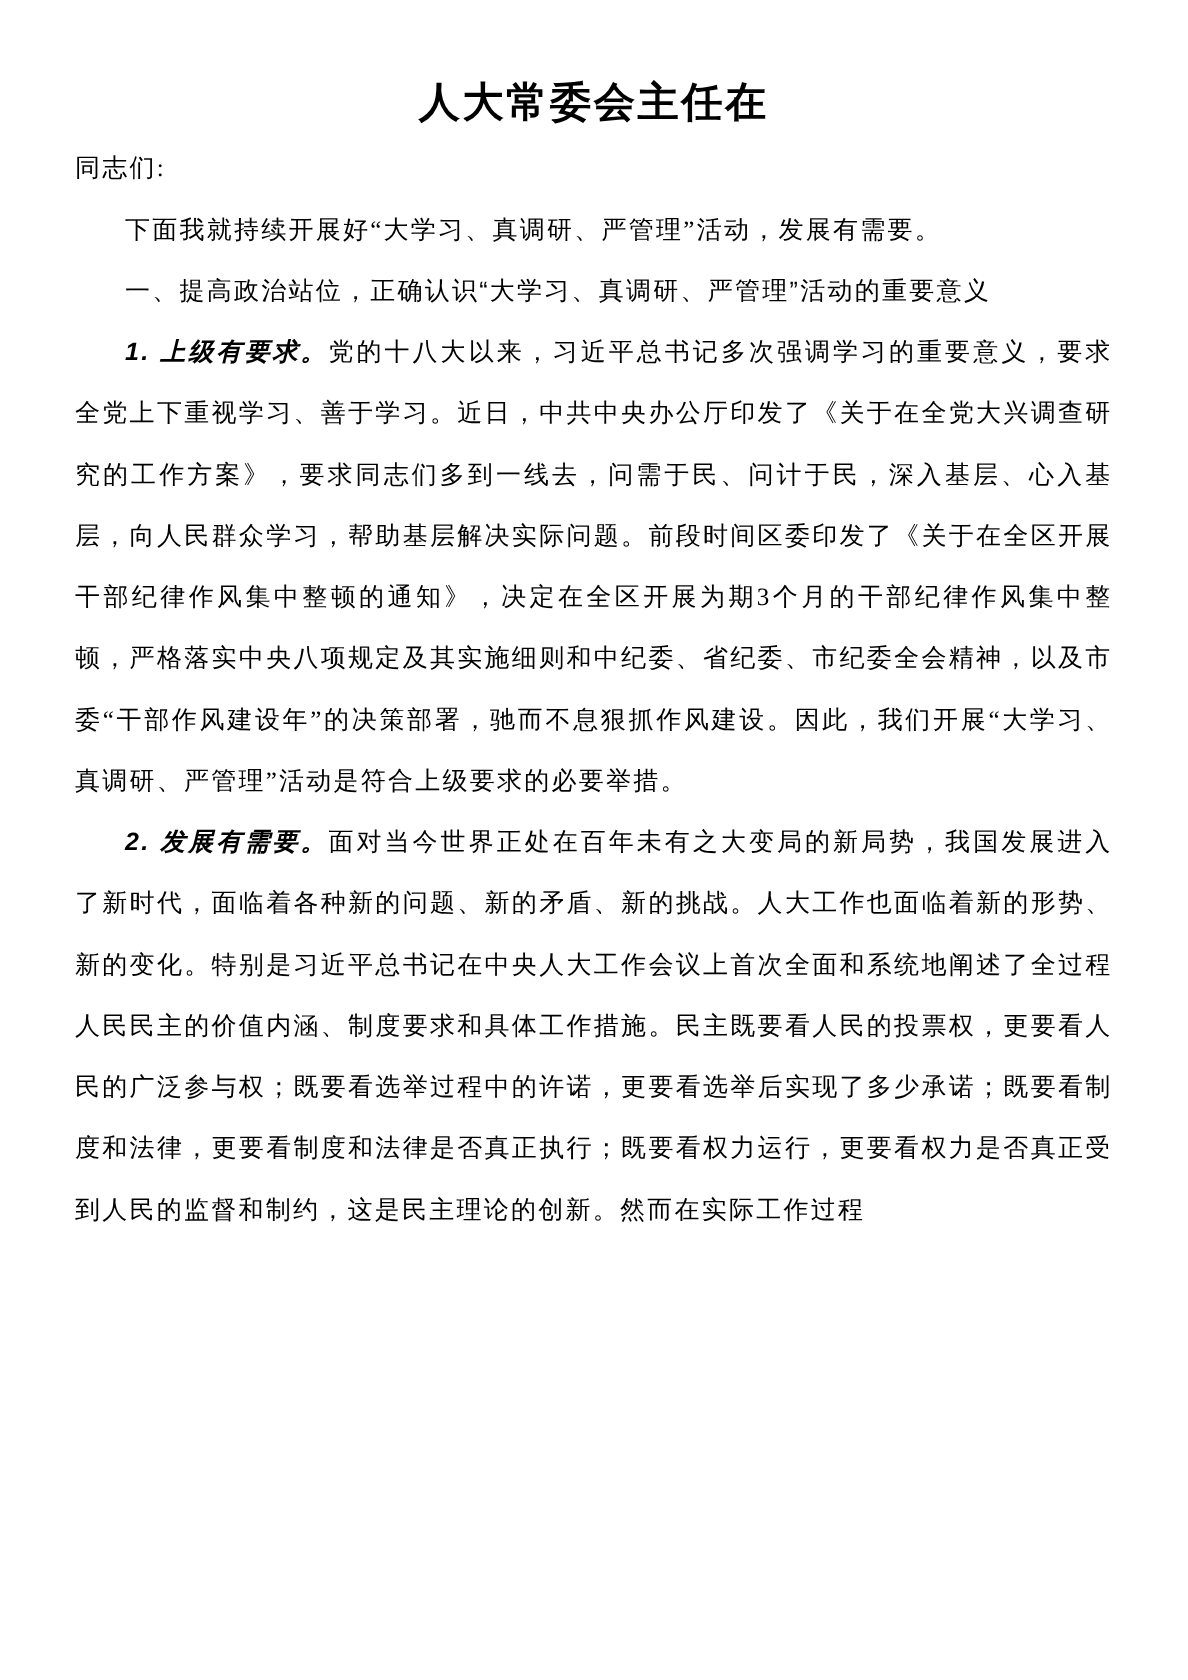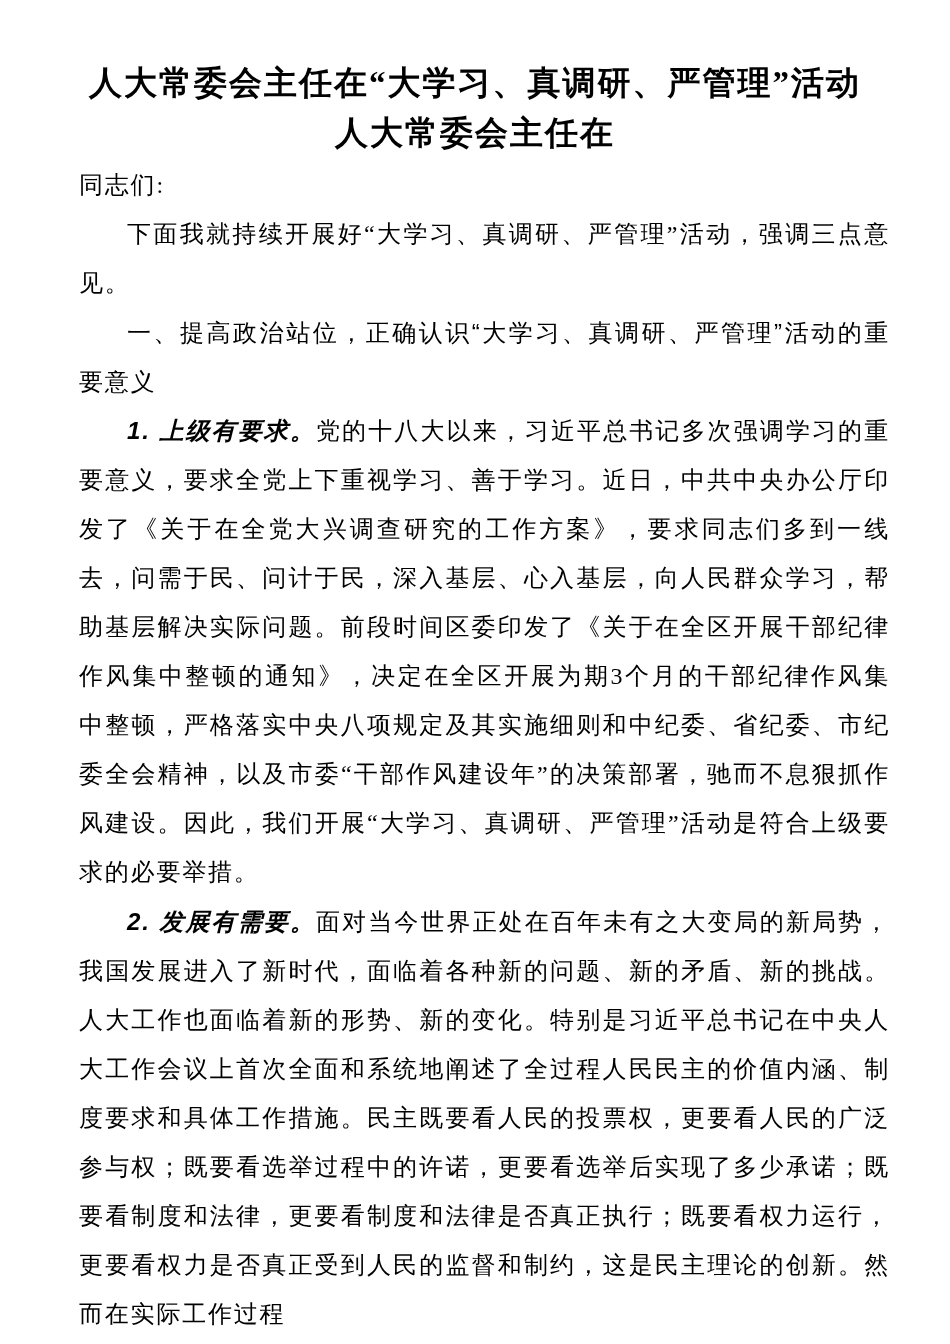--- a/index.html
+++ b/index.html
@@ -28,26 +28,25 @@
     line-height: 50px;
     letter-spacing: 2px;
     text-align: center;
     font-family: "Liberation Serif", serif;
   }
   .title-line {
     display: block;
   }
   .body-text {
     margin-top: 3px;
-    font-size: 24px;
+    font-size: 20px;
     line-height: 49px;
     letter-spacing: 1.8px;
     text-align: justify;
     text-justify: inter-character;
-    margin-left: 19px;
   }
   .para {
     margin: 0;
     text-indent: 2em;
   }
   .salutation {
     margin: 0;
     text-indent: 0;
   }
   .heading {
@@ -59,29 +58,28 @@
     font-family: "Liberation Sans", sans-serif;
     font-style: italic;
   }
 </style>
 </head>
 <body>
 
 <div class="page">
 
   <h1 class="title">
-    <span class="title-line">人大常委会主任在“大学习、真调研、严管理”活动</span>
     <span class="title-line">人大常委会主任在</span>
   </h1>
 
   <div class="body-text">
 
     <p class="salutation">同志们:</p>
 
-    <p class="para">下面我就持续开展好“大学习、真调研、严管理”活动，强调三点意见。</p>
+    <p class="para">下面我就持续开展好“大学习、真调研、严管理”活动，发展有需要。</p>
 
     <p class="para heading">一、提高政治站位，正确认识“大学习、真调研、严管理”活动的重要意义</p>
 
     <p class="para"><span class="lead">1. 上级有要求。</span><span>党的十八大以来，习近平总书记多次强调学习的重要意义，要求全党上下重视学习、善于学习。近日，中共中央办公厅印发了《关于在全党大兴调查研究的工作方案》，要求同志们多到一线去，问需于民、问计于民，深入基层、心入基层，向人民群众学习，帮助基层解决实际问题。前段时间区委印发了《关于在全区开展干部纪律作风集中整顿的通知》，决定在全区开展为期3个月的干部纪律作风集中整顿，严格落实中央八项规定及其实施细则和中纪委、省纪委、市纪委全会精神，以及市委“干部作风建设年”的决策部署，驰而不息狠抓作风建设。因此，我们开展“大学习、真调研、严管理”活动是符合上级要求的必要举措。</span></p>
 
     <p class="para"><span class="lead">2. 发展有需要。</span><span>面对当今世界正处在百年未有之大变局的新局势，我国发展进入了新时代，面临着各种新的问题、新的矛盾、新的挑战。人大工作也面临着新的形势、新的变化。特别是习近平总书记在中央人大工作会议上首次全面和系统地阐述了全过程人民民主的价值内涵、制度要求和具体工作措施。民主既要看人民的投票权，更要看人民的广泛参与权；既要看选举过程中的许诺，更要看选举后实现了多少承诺；既要看制度和法律，更要看制度和法律是否真正执行；既要看权力运行，更要看权力是否真正受到人民的监督和制约，这是民主理论的创新。然而在实际工作过程</span></p>
 
   </div>
 </div>
 

